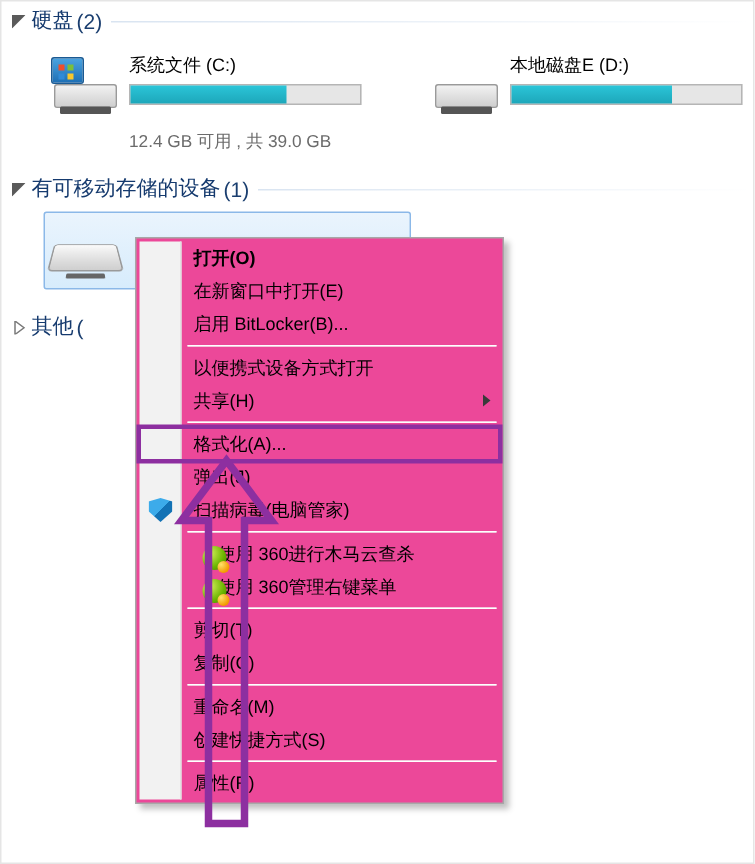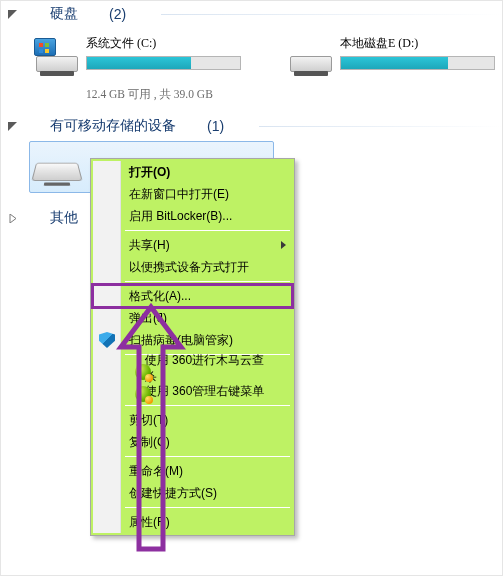--- a/index.html
+++ b/index.html
@@ -14,40 +14,38 @@
     border: 1px solid #e5e5e5;
   }
 
   
   .section-header {
     display: flex; align-items: center;
     padding: 4px 0 4px 6px;
     color: #1a3e6f;
     font-size: 14px;
     cursor: default;
-    gap: 29px;
   }
   .section-header .tri {
     width: 10px; height: 10px; margin-right: 4px;
     display: inline-flex; align-items: center; justify-content: center;
   }
   .sect-label { color: #153a6e; }
   .count { margin-left: 2px; }
 
   .section-rule {
     flex: 1 1 auto; height: 1px; margin-left: 6px;
     background: linear-gradient(to right, #d9e4f1, rgba(217,228,241,0));
   }
 
   
   .drives {
     display: flex;
     gap: 35px;
     padding: 2px 0 6px 28px;
-    font-family: Liberation Serif, serif;
   }
   .drive {
     display: flex; align-items: flex-start;
     width: 225px;
     padding: 4px 6px 4px 4px;
     border: 1px solid transparent;
     border-radius: 2px;
   }
   .drive.selected {
     background: linear-gradient(#eaf4fd, #d7ecfc);
@@ -107,22 +105,22 @@
   .usb-slot{
     position:absolute; left:10px; right:10px; bottom:2px; height:4px;
     background:#666; border-radius:1px;
     transform: perspective(60px) rotateX(35deg);
   }
 
   
   .ctx {
     position: absolute;
     left: 89px; top: 157px;
-    width: 205px;
-    background: #bef264;
+    width: 246px;
+    background: #ec4899;
     border: 1px solid #a7a7a7;
     box-shadow: 3px 3px 4px rgba(0,0,0,.25);
     padding: 2px;
     font-size: 12px;
   }
   .ctx .gutter {
     position:absolute; left:2px; top:2px; bottom:2px; width:28px;
     background:#f2f2f2;
     border-right:1px solid #e2e2e2;
   }
@@ -259,25 +257,25 @@
       <span>打开(O)</span>
     </div>
   <div class="ctx-item">
       <span>在新窗口中打开(E)</span>
     </div>
   <div class="ctx-item">
       <span>启用 BitLocker(B)...</span>
     </div>
   <div class="ctx-sep"></div>
   <div class="ctx-item">
+      <span>以便携式设备方式打开</span>
+    </div>
+  <div class="ctx-item">
       <span>共享(H)</span>
       <span class="sub"></span>
-    </div>
-  <div class="ctx-item">
-      <span>以便携式设备方式打开</span>
     </div>
   <div class="ctx-sep"></div>
   <div class="ctx-item boxed">
       <span>格式化(A)...</span>
     </div>
   <div class="ctx-item">
       <span>弹出(J)</span>
     </div>
   <div class="ctx-item">
     <span class="ctx-icon ico-shield"></span>

